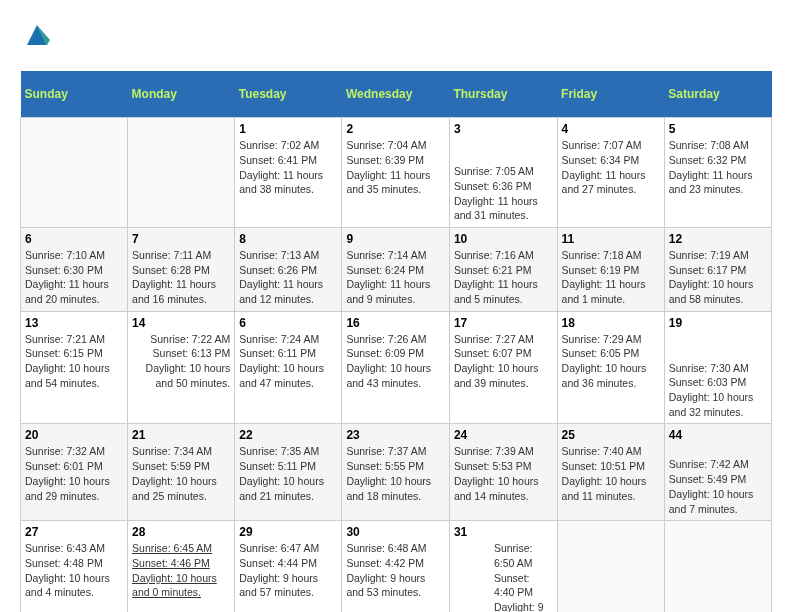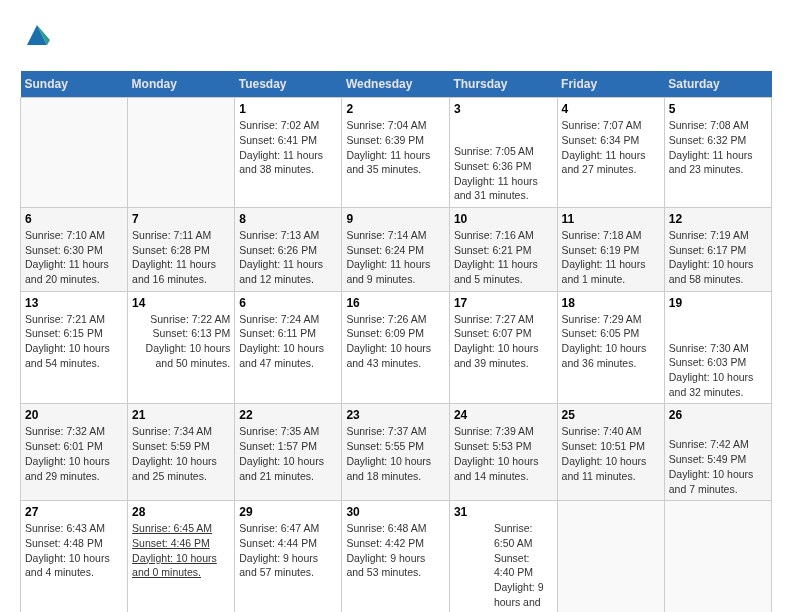--- a/index.html
+++ b/index.html
@@ -44,22 +44,22 @@
       font-size: 16px;
       color: #444;
     }
     table {
       width: 100%;
       border-collapse: collapse;
       font-size: 11px;
     }
     thead tr th {
       background-color: #2a6db5;
-      color: #e5e5e5;
-      padding: 6px 4px;
+      color: #bef264;
+      padding: 16px 4px;
       text-align: left;
       font-size: 12px;
       font-weight: bold;
     }
     tbody tr td {
       border: 1px solid #ccc;
       vertical-align: top;
       padding: 4px;
       min-height: 80px;
       width: 108px;
@@ -249,21 +249,21 @@
         </td>
         <td>
           <div class="day-num">21</div>
           <div class="day-info" style="white-space: pre-line;">Sunrise: 7:34 AM
 Sunset: 5:59 PM
 Daylight: 10 hours and 25 minutes.</div>
         </td>
         <td>
           <div class="day-num">22</div>
           <div class="day-info" style="white-space: pre-line;">Sunrise: 7:35 AM
-Sunset: 1:57 PM
+Sunset: 5:11 PM
 Daylight: 10 hours and 21 minutes.</div>
         </td>
         <td>
           <div class="day-num">23</div>
           <div class="day-info" style="white-space: pre-line;">Sunrise: 7:37 AM
 Sunset: 5:55 PM
 Daylight: 10 hours and 18 minutes.</div>
         </td>
         <td>
           <div class="day-num">24</div>
@@ -271,21 +271,21 @@
 Sunset: 5:53 PM
 Daylight: 10 hours and 14 minutes.</div>
         </td>
         <td>
           <div class="day-num">25</div>
           <div class="day-info" style="white-space: pre-line;">Sunrise: 7:40 AM
 Sunset: 10:51 PM
 Daylight: 10 hours and 11 minutes.</div>
         </td>
         <td>
-          <div class="day-num">26</div>
+          <div class="day-num">44</div>
           <div class="day-info" style="white-space: pre-line; margin-top: 15px;">Sunrise: 7:42 AM
 Sunset: 5:49 PM
 Daylight: 10 hours and 7 minutes.</div>
         </td>
       </tr>
       <tr>
         <td>
           <div class="day-num">27</div>
           <div class="day-info" style="white-space: pre-line;">Sunrise: 6:43 AM
 Sunset: 4:48 PM

